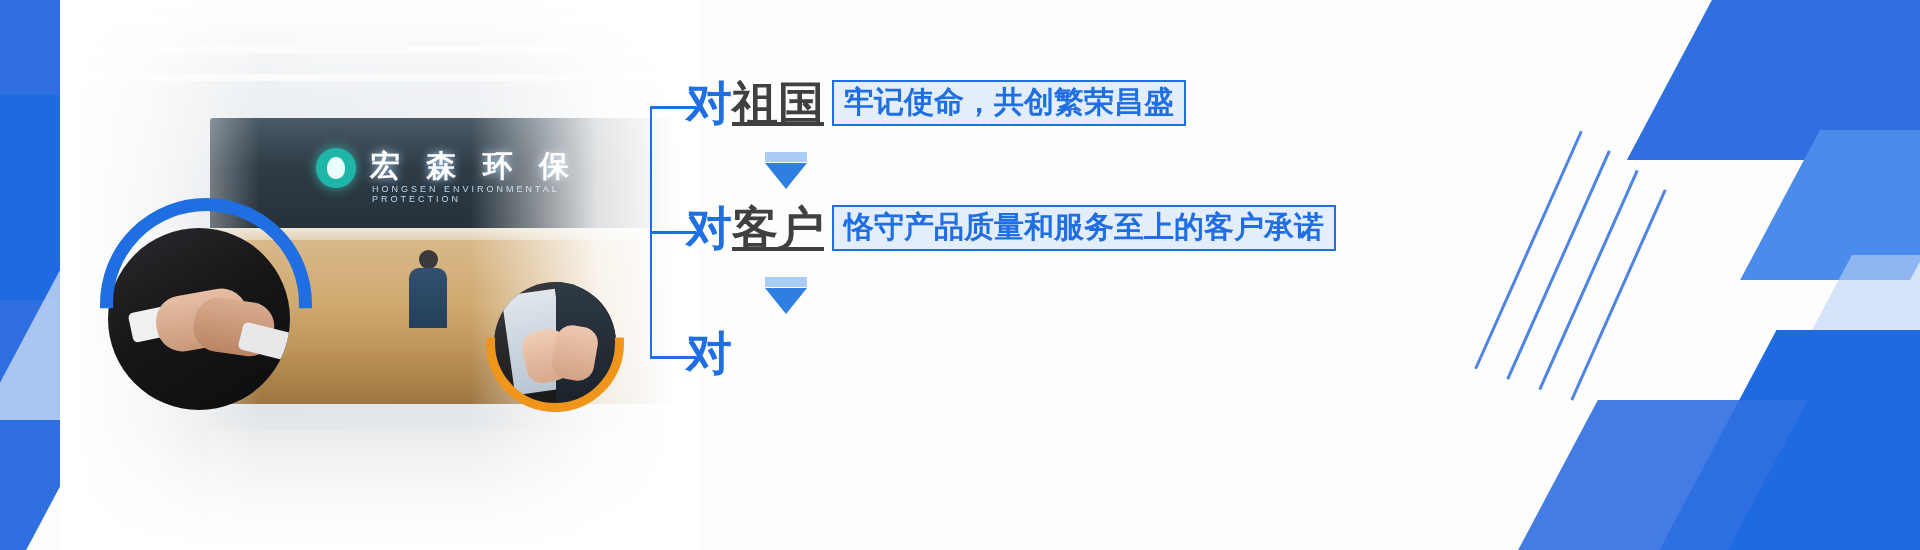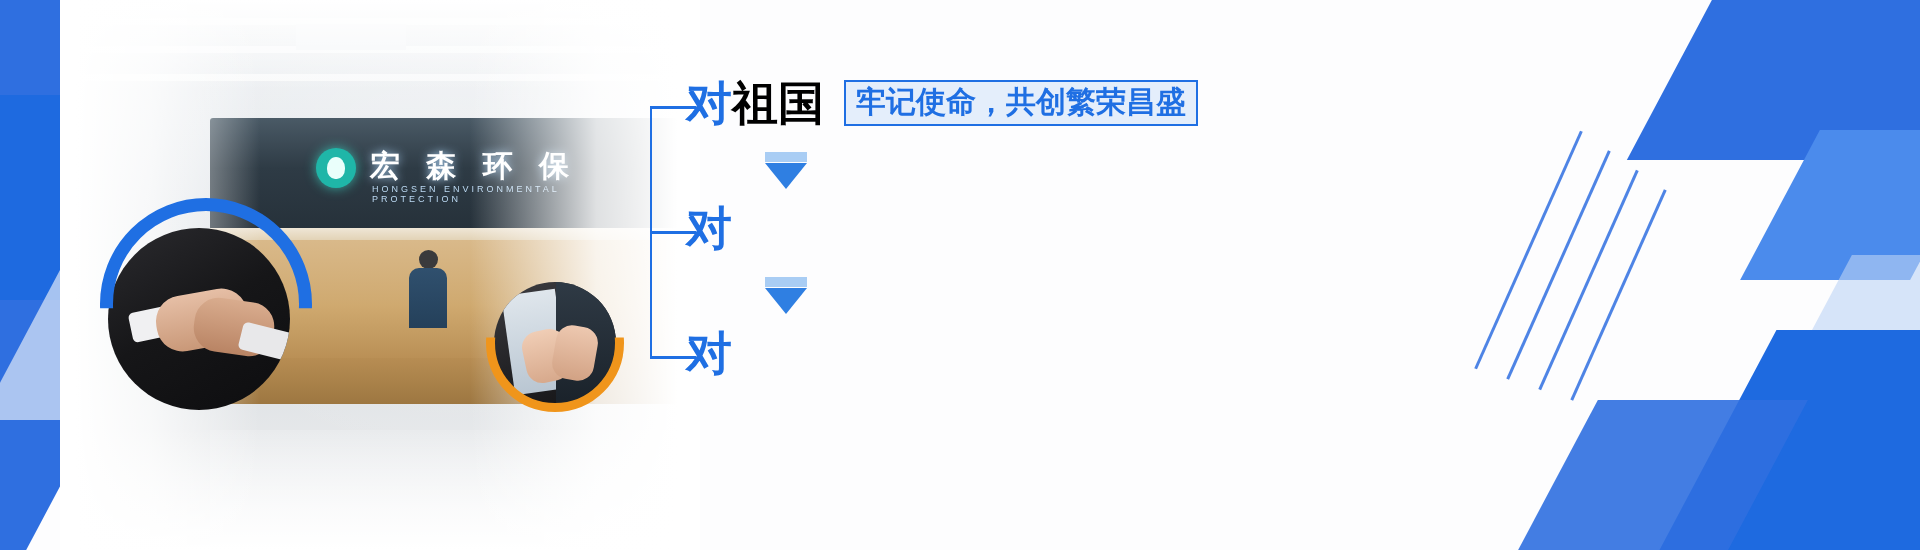--- a/index.html
+++ b/index.html
@@ -110,22 +110,22 @@
   #content{position:absolute;left:650px;top:58px;width:720px;height:350px;}
   .bracket{position:absolute;left:0;top:48px;width:2px;height:252px;background:#1f6fe3;}
   .bracket-tick{position:absolute;left:0;width:46px;height:3px;background:#1f6fe3;}
 
   .row{position:absolute;left:36px;display:flex;align-items:center;}
   #row0{top:22px;} #row1{top:147px;} #row2{top:272px;}
 
   .heading{font-size:46px;font-weight:700;line-height:1;white-space:nowrap;
      font-family:"DejaVu Sans","Liberation Sans",sans-serif;}
   .h-blue{color:#1f6fe3;}
-  .h-orange{color:#000000;}
-  .tagbox{margin-left:20px;display:inline-block;padding:5px 10px 7px 10px;
+  .h-orange{color:#404040;text-decoration:underline;}
+  .tagbox{margin-left:8px;display:inline-block;padding:5px 10px 7px 10px;
      background:#e4eefb;border:2px solid #1f6fe3;white-space:nowrap;}
   .tagtext{font-size:30px;font-weight:700;color:#1f6fe3;line-height:1;
      font-family:"DejaVu Sans","Liberation Sans",sans-serif;}
 
   .arrow{position:absolute;left:136px;width:0;height:0;}
   .arrow .top{position:absolute;left:-21px;top:0;width:42px;height:10px;background:#a9cdf4;}
   .arrow .tri{position:absolute;left:-21px;top:11px;width:0;height:0;
      border-left:21px solid transparent;border-right:21px solid transparent;border-top:26px solid #2f7fe2;}
   #arrow0{top:94px;} #arrow1{top:219px;}
 </style>
@@ -208,20 +208,24 @@
       </span>
     </div>
 
     <div class="arrow" id="arrow0">
       <div class="top"></div>
       <div class="tri"></div>
     </div>
 
     <div class="row" id="row1">
       <span class="heading h-blue">对</span>
+      <span class="heading h-orange">客户</span>
+      <span class="tagbox">
+        <span class="tagtext">恪守产品质量和服务至上的客户承诺</span>
+      </span>
     </div>
 
     <div class="arrow" id="arrow1">
       <div class="top"></div>
       <div class="tri"></div>
     </div>
 
     <div class="row" id="row2">
       <span class="heading h-blue">对</span>
     </div>

